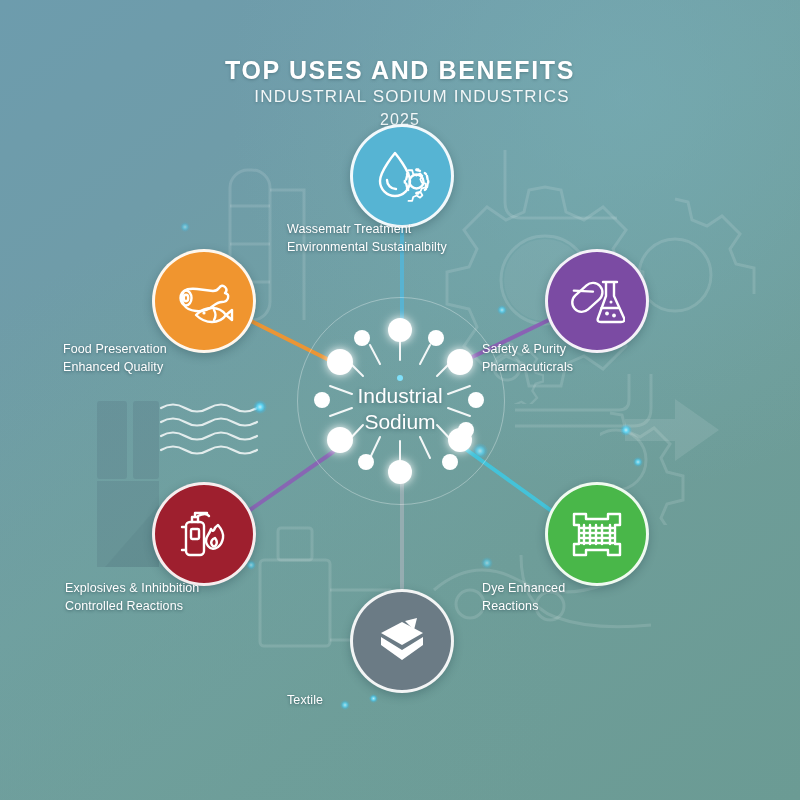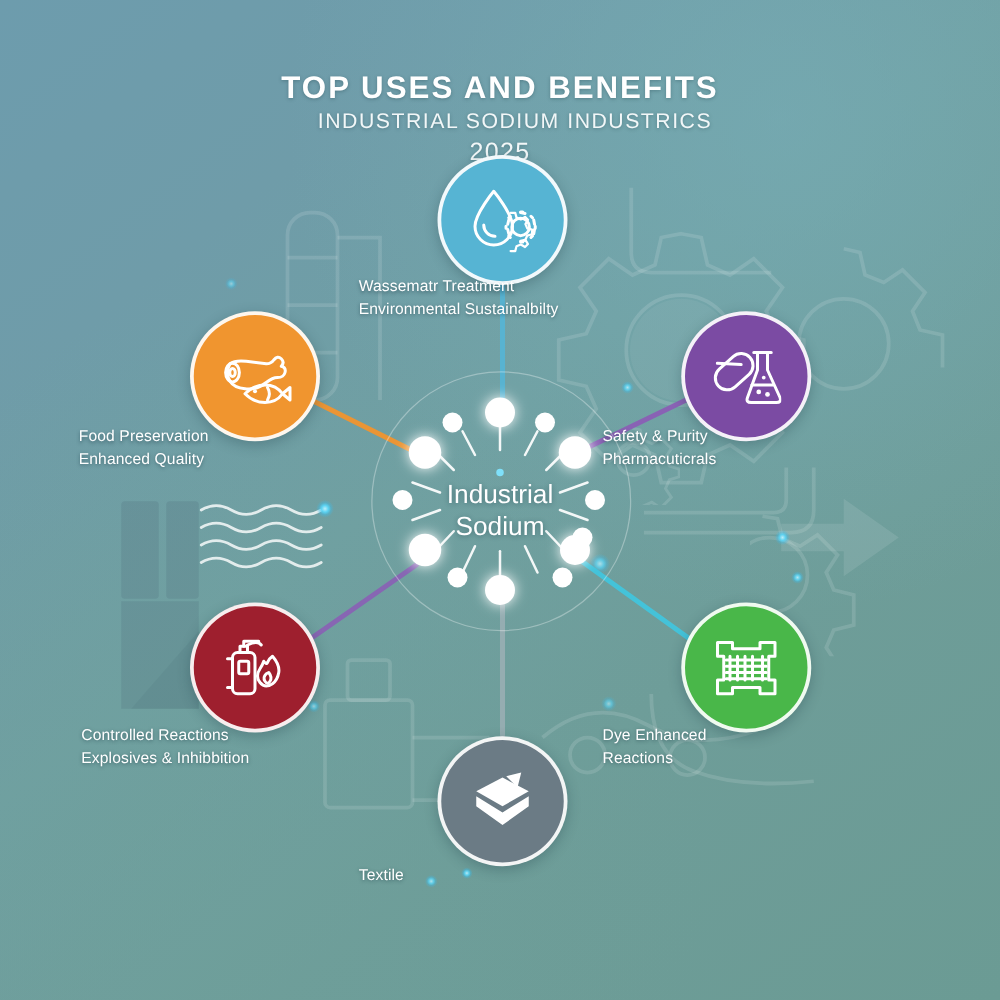--- a/index.html
+++ b/index.html
@@ -32,21 +32,21 @@
   .header{position:absolute;left:0;right:0;top:22px;text-align:center;margin-top:34px;}
   .t1{
     font-size:25px;font-weight:700;letter-spacing:1.6px;color:#ffffff;
     text-shadow:0 1px 3px rgba(30,60,70,.35);line-height:1.12;
   }
   .t2{
     font-size:17px;font-weight:400;letter-spacing:1.2px;color:#f2f7f8;
     text-shadow:0 1px 3px rgba(30,60,70,.35);line-height:1.35;margin-top:2px;padding-left:24px;
   }
   .t3{
-    font-size:20px;font-weight:400;letter-spacing:1.1px;color:#f2f7f8;
+    font-size:16px;font-weight:400;letter-spacing:1.1px;color:#f2f7f8;
     text-shadow:0 1px 3px rgba(30,60,70,.35);line-height:1.35;
   }
 
   
   #connectors{position:absolute;left:0;top:0;width:800px;height:800px;}
 
   
   .hub-ring{
     position:absolute;left:297px;top:297px;width:206px;height:206px;
     border:1.5px solid rgba(255,255,255,.32);border-radius:50%;
@@ -358,22 +358,22 @@
         <path class="ico" d="M19 10 L19 6 L31 6"></path>
         <path class="ico" d="M22 9 Q30 5 33 9"></path>
         <path class="ico" d="M10 20 L6 20 M10 43 L6 43"></path>
 
         <path class="ico" d="M42 18 q6 7 5 13 q-1 6 -5 9 q-6 4 -10 -1 q-4 -5 0 -11 q2 -3 3 -6 q2 3 3 1 q1 -3 4 -5 z"></path>
         <path class="ico" stroke-width="1.8" d="M39 31 q3 4 1 7 q-2 3 -4 0 q-2 -3 1 -6 z"></path>
       </svg>
     </div>
   </div>
   <div class="lab" style="left:65px;top:580px;">
+    <div>Explosives &amp; Inhibbition</div>
     <div>Controlled Reactions</div>
-    <div>Explosives &amp; Inhibbition</div>
   </div>
 
   <div class="node" style="left:545px;top:482px;">
     <div class="disc" style="background:#49b749;">
       <svg width="54" height="52" viewBox="0 0 54 52">
         <path class="ico" d="M4 6 L16 6 L16 11 L38 11 L38 6 L50 6 L50 17 L45 17 L45 36 L50 36 L50 47 L38 47 L38 42 L16 42 L16 47 L4 47 L4 36 L9 36 L9 17 L4 17 Z"></path>
         <g class="ico" stroke-width="2">
           <path d="M14 17 L14 36 M20 17 L20 36 M26 17 L26 36 M32 17 L32 36 M40 17 L40 36"></path>
           <path d="M11 20 L43 20 M11 25 L43 25 M11 30 L43 30 M11 35 L43 35"></path>
         </g>

